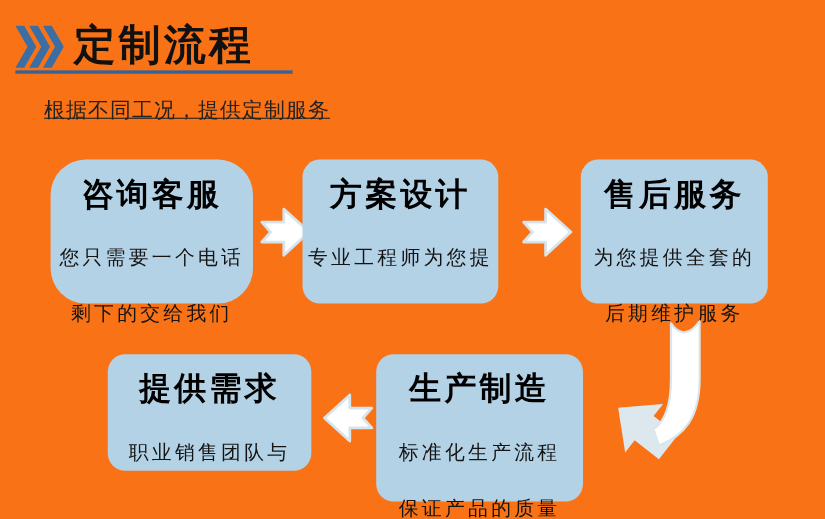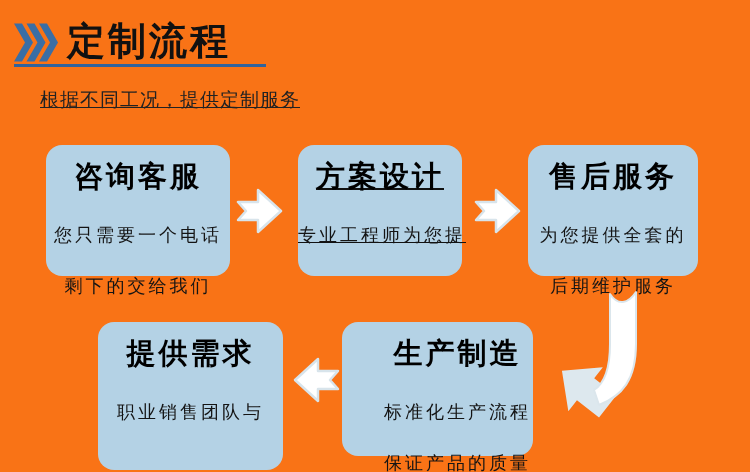--- a/index.html
+++ b/index.html
@@ -29,25 +29,25 @@
   .step .step-title{
     display:block;margin-top:12px;
     font-size:29px;font-weight:700;letter-spacing:3px;color:#000;
   }
   .step .step-line{
     display:block;margin-top:25px;line-height:26px;
     font-family:"DejaVu Serif","Liberation Serif",serif;
     font-size:18px;letter-spacing:3px;color:#141414;white-space:nowrap;
   }
   .step .step-line:first-of-type{margin-top:16px;}
-  .step-0{left:46px;top:145px;width:184px;height:131px;}
-  .step-1{left:298px;top:145px;width:164px;height:131px;text-decoration:underline;}
+  .step-0{left:46px;top:145px;width:184px;height:131px;border-radius:32px;}
+  .step-1{left:275px;top:145px;width:178px;height:131px;}
   .step-2{left:528px;top:145px;width:170px;height:131px;}
-  .step-3{left:98px;top:322px;width:185px;height:148px;}
-  .step-4{left:342px;top:322px;width:151px;height:134px;padding-left:40px;}
+  .step-3{left:98px;top:322px;width:185px;height:106px;}
+  .step-4{left:342px;top:322px;width:188px;height:134px;}
   
   .arrow{position:absolute;}
   .arrow-1{left:233px;top:183px;}
   .arrow-2{left:471px;top:183px;}
   .arrow-curve{left:552px;top:286px;}
   .arrow-3{left:291px;top:352px;}
 </style>
 </head>
 <body>
 

